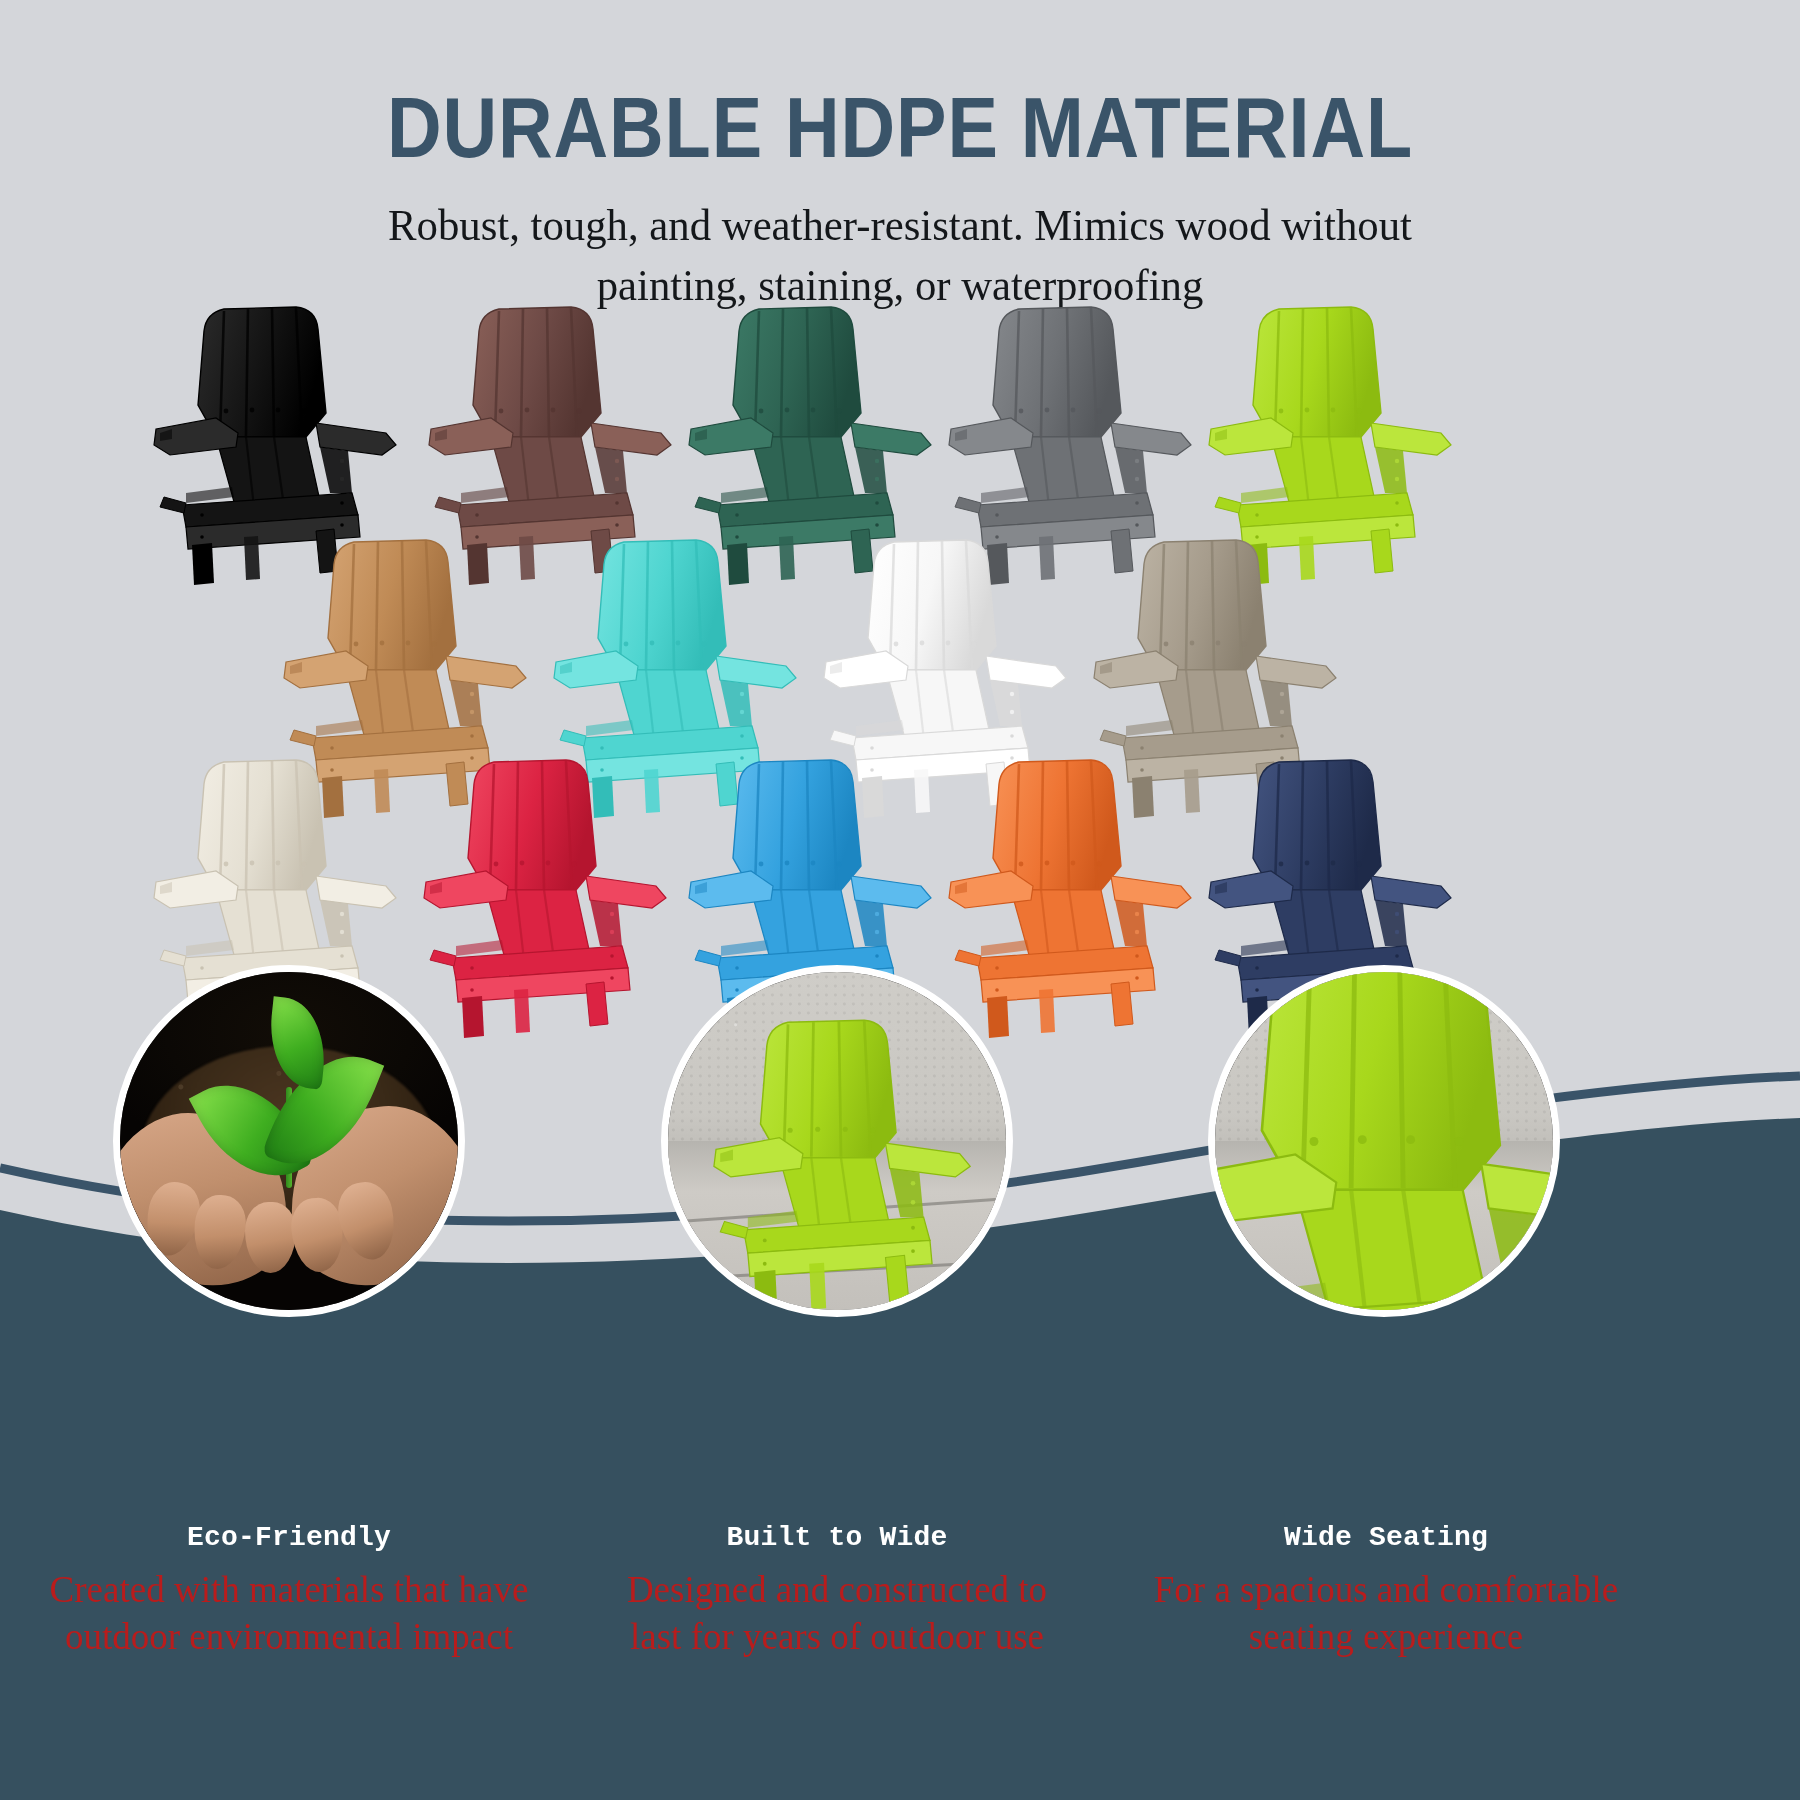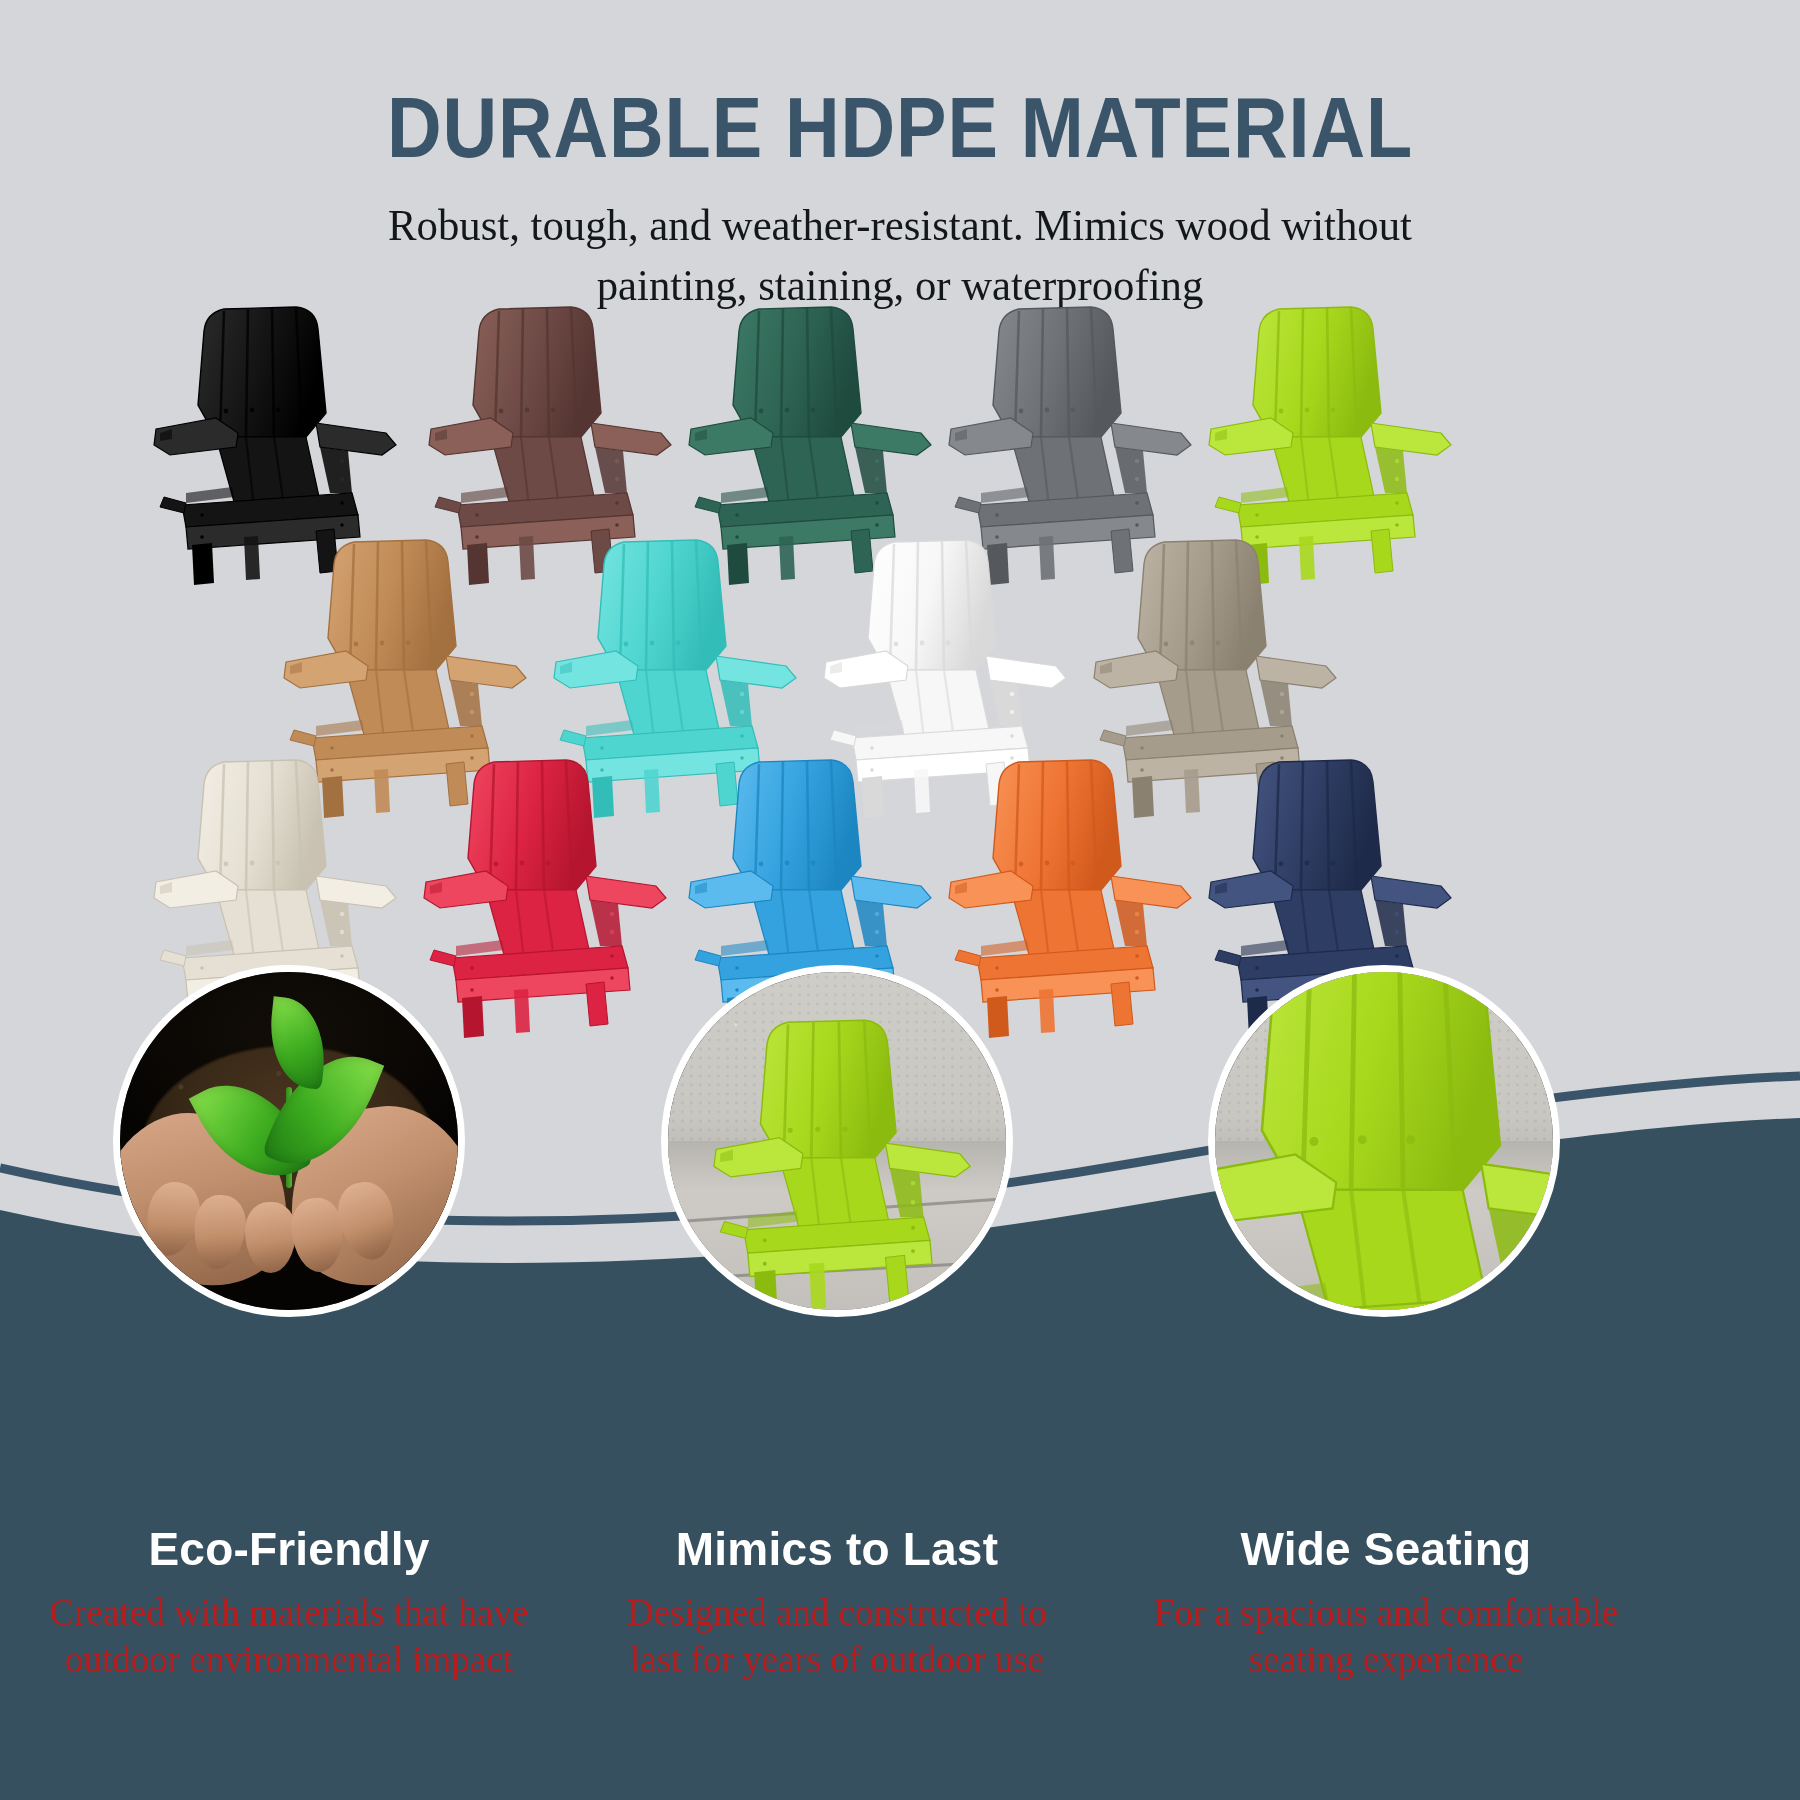--- a/index.html
+++ b/index.html
@@ -46,23 +46,23 @@
     border-radius:50%;
     border:7px solid #FFFFFF;
     overflow:hidden;
     background:#2b2b2b;
   }
   .circ .inner { position:absolute; inset:0; }
 
   
   .cap { position:absolute; text-align:center; }
   .cap-h {
-    font-family:Liberation Sans, sans-serif;
+    font-family:Liberation Mono, monospace;
     font-weight:700;
-    font-size:46px;
+    font-size:28px;
     color:#FFFFFF;
     letter-spacing:0.2px;
     margin-bottom:14px;
   }
   .cap-b {
     font-family:"Liberation Serif", serif;
     font-size:37px;
     line-height:1.26;
     color:#b91c1c;
   }
@@ -1130,21 +1130,21 @@
 
   <div class="cap" style="left:38px; top:1522px; width:502px;">
     <div class="cap-h">Eco-Friendly</div>
     <div class="cap-b">
       <div>Created with materials that have</div>
       <div>outdoor environmental impact</div>
     </div>
   </div>
 
   <div class="cap" style="left:586px; top:1522px; width:502px;">
-    <div class="cap-h">Mimics to Last</div>
+    <div class="cap-h">Built to Wide</div>
     <div class="cap-b">
       <div>Designed and constructed to</div>
       <div>last for years of outdoor use</div>
     </div>
   </div>
 
   <div class="cap" style="left:1036px; top:1522px; width:700px;">
     <div class="cap-h">Wide Seating</div>
     <div class="cap-b">
       <div>For a spacious and comfortable</div>

